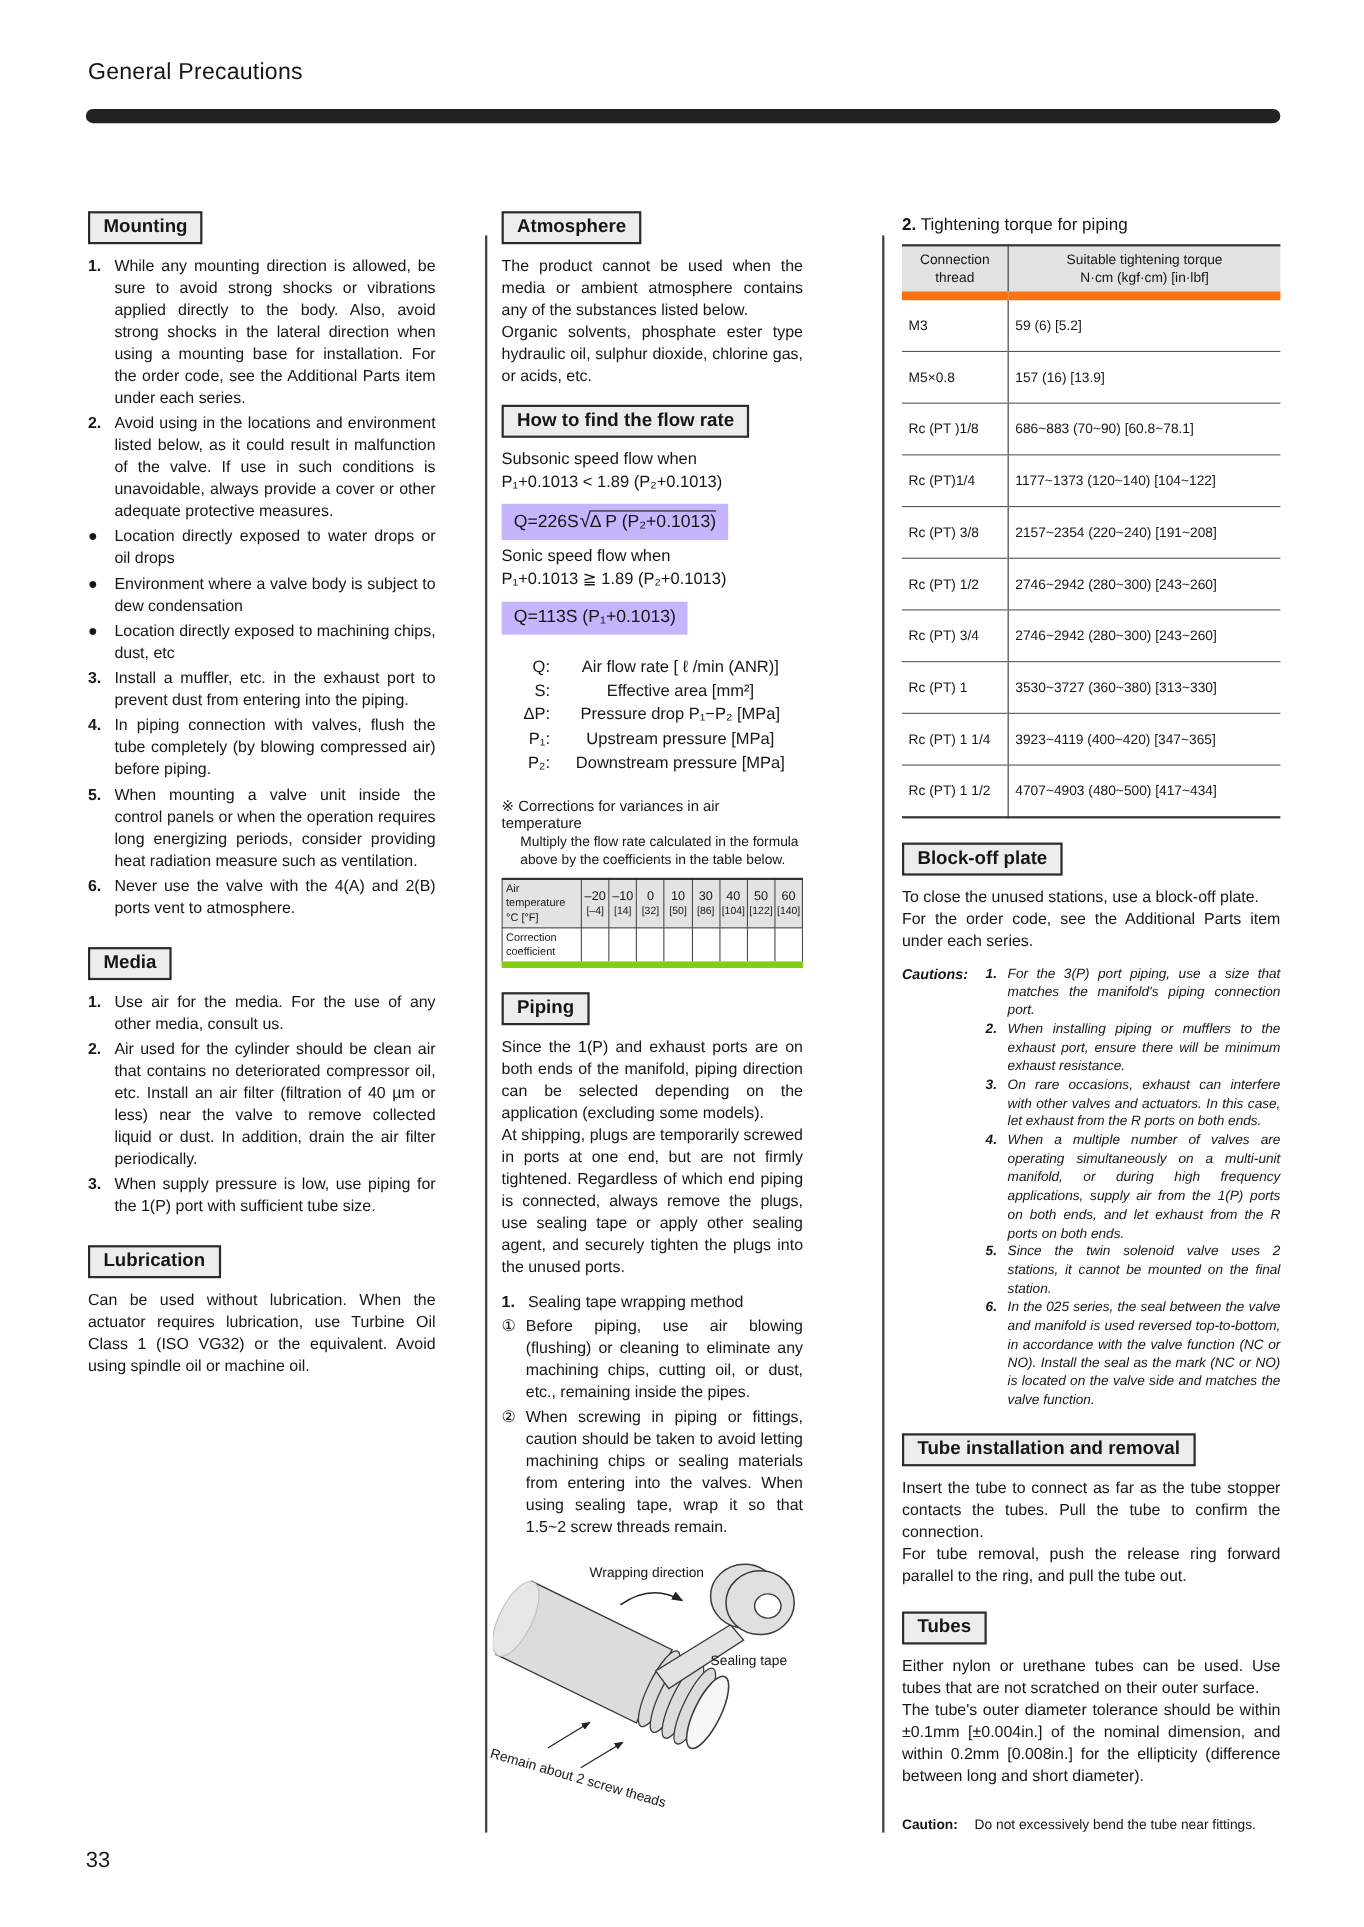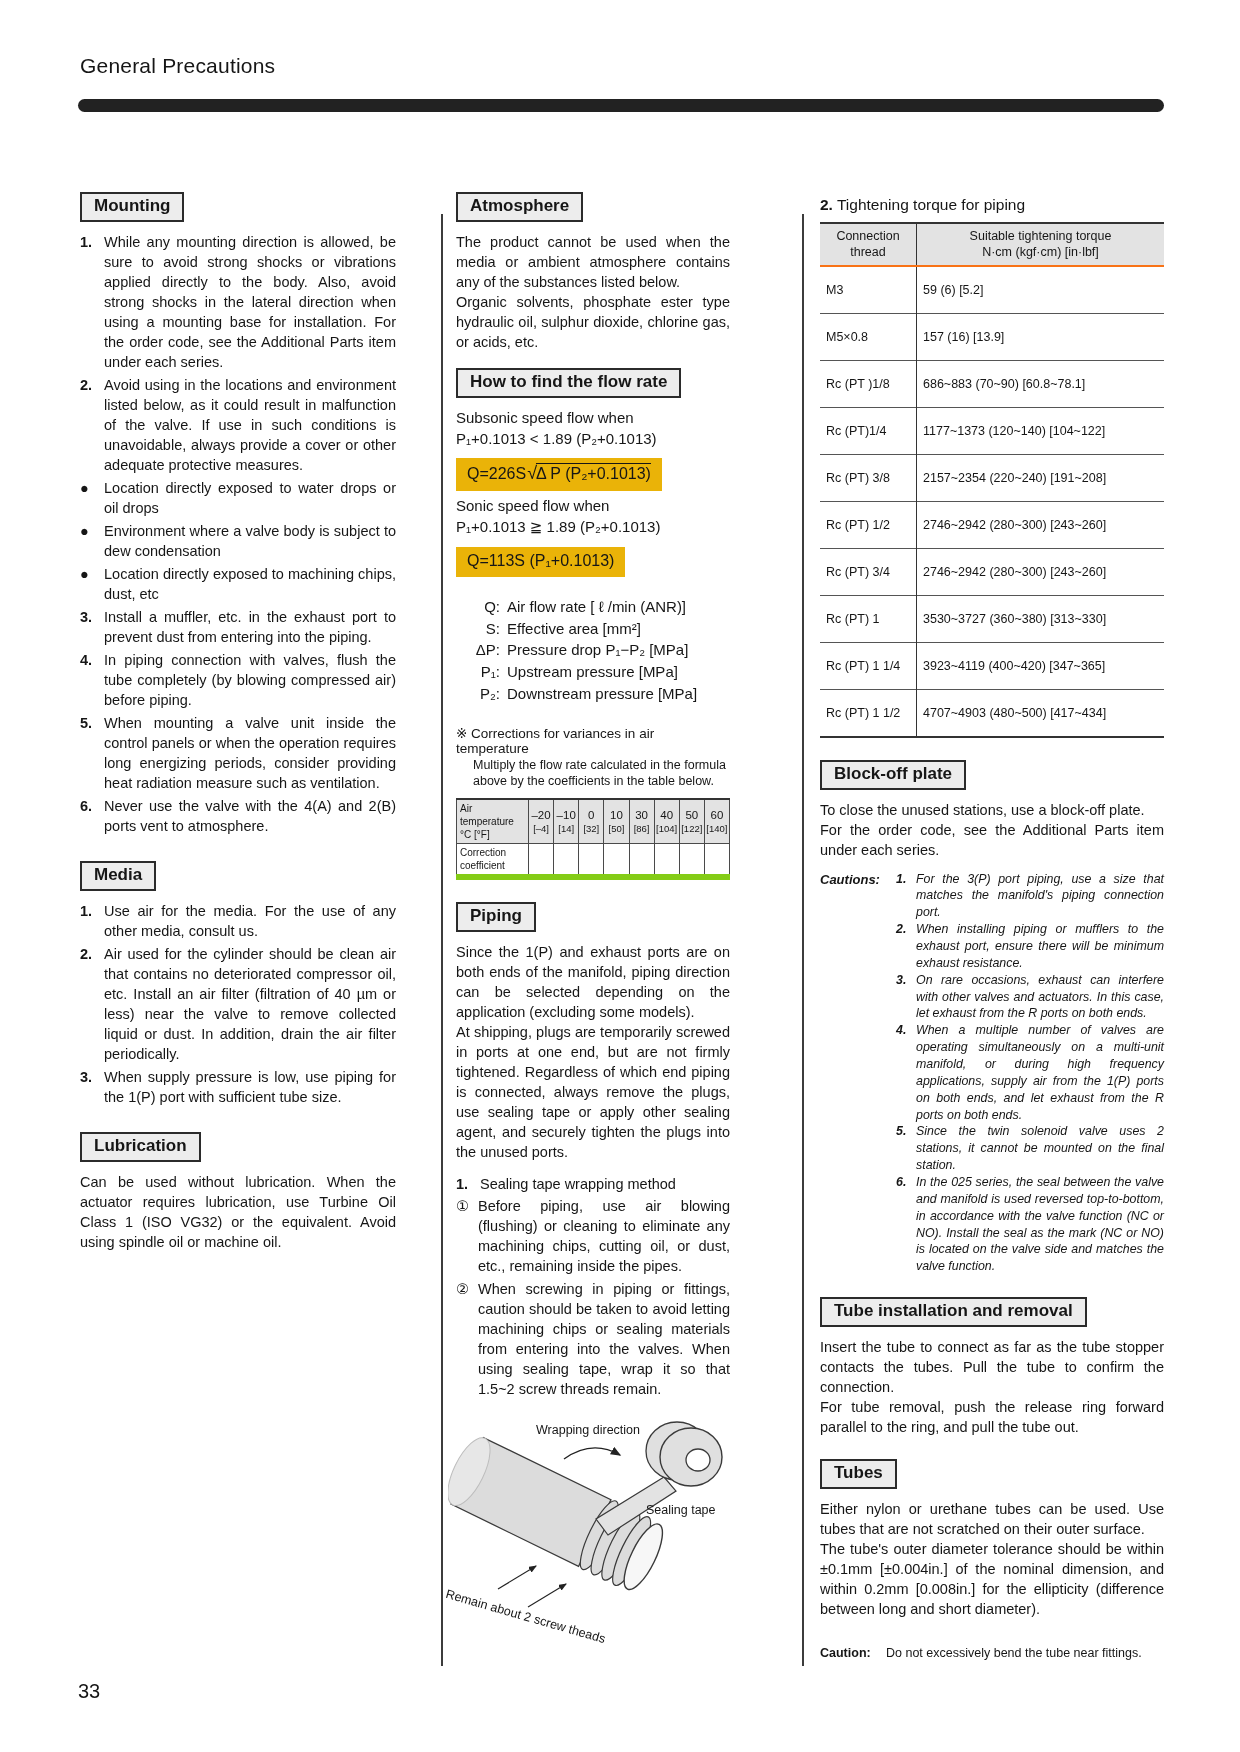--- a/index.html
+++ b/index.html
@@ -22,45 +22,45 @@
   .gap{height:16px;}
   .gap-lg{height:22px;}
 
   .li{display:flex;margin-bottom:3px;}
   .marker{flex:none;width:24px;font-weight:bold;font-size:14.5px;line-height:1.38;}
   .li-body{flex:1;}
   .li-text,.li-text2{display:block;text-align:justify;font-size:14.5px;line-height:1.38;}
   p.body{text-align:justify;font-size:14.5px;line-height:1.38;margin:0;}
 
   .cond{font-size:15px;line-height:1.38;}
-  .formula-box{display:inline-block;background:#eab308;padding:5px 11px 7px;margin:9px 0 5px;font-size:16px;}
+  .formula-box{display:inline-block;background:#c4b5fd;padding:5px 11px 7px;margin:9px 0 5px;font-size:16px;}
   .sqrt-sign{font-size:18px;margin:0 -1px 0 1px;}
   .radicand{border-top:1.6px solid #161616;padding-top:1px;}
   .defs{margin-top:14px;}
   .def-row{display:flex;font-size:15px;line-height:1.45;}
   .def-k{flex:none;width:44px;text-align:right;margin-right:7px;}
-  .def-v{flex:1;}
+  .def-v{flex:1;text-align:center;}
   .note{margin-top:20px;}
   .note-title{font-size:13.5px;}
   .note-body{font-size:12.5px;line-height:1.3;padding-left:17px;margin-top:1px;}
 
   table{border-collapse:collapse;}
   .temp-table{width:100%;table-layout:fixed;margin-top:9px;border-top:2px solid #333;border-bottom:6px solid #84cc16;}
   .temp-table td{border:1px solid #4a4a4a;text-align:center;padding:2px 0;vertical-align:middle;}
   .temp-table .tt-head td{background:#e3e3e3;}
   .tt-label{width:68px;font-size:10px;text-align:left !important;padding-left:3px !important;line-height:1.3;}
   .tt-num{font-size:11.5px;line-height:1.15;display:block;}
   .tt-f{font-size:9.5px;display:block;}
   .tt-coef{font-size:12px;}
 
   .torque-title{font-size:15.5px;margin:4px 0 2px;}
   .torque-title .tnum{font-weight:bold;}
   .torque-table{width:100%;margin-top:8px;border-top:2px solid #333;border-bottom:2px solid #333;}
   .torque-table th{background:#e3e3e3;font-weight:normal;font-size:12.5px;line-height:1.3;
-    border-bottom:2px solid #f97316;padding:4px 2px;text-align:center;}
+    border-bottom:8px solid #f97316;padding:4px 2px;text-align:center;}
   .torque-table td{font-size:12.5px;border-top:1px solid #555;padding:16px 6px;white-space:nowrap;}
   .torque-table td+td,.torque-table th+th{border-left:1.5px solid #333;}
   .tt-c1{width:92px;}
 
   .cautions{display:flex;margin-top:11px;font-style:italic;}
   .cautions-label{flex:none;width:76px;font-weight:bold;font-size:13px;line-height:1.35;}
   .cautions-items{flex:1;}
   .c-item{display:flex;}
   .c-marker{flex:none;width:20px;font-weight:bold;font-size:12.4px;line-height:1.36;}
   .c-text{flex:1;text-align:justify;font-size:12.4px;line-height:1.36;}

